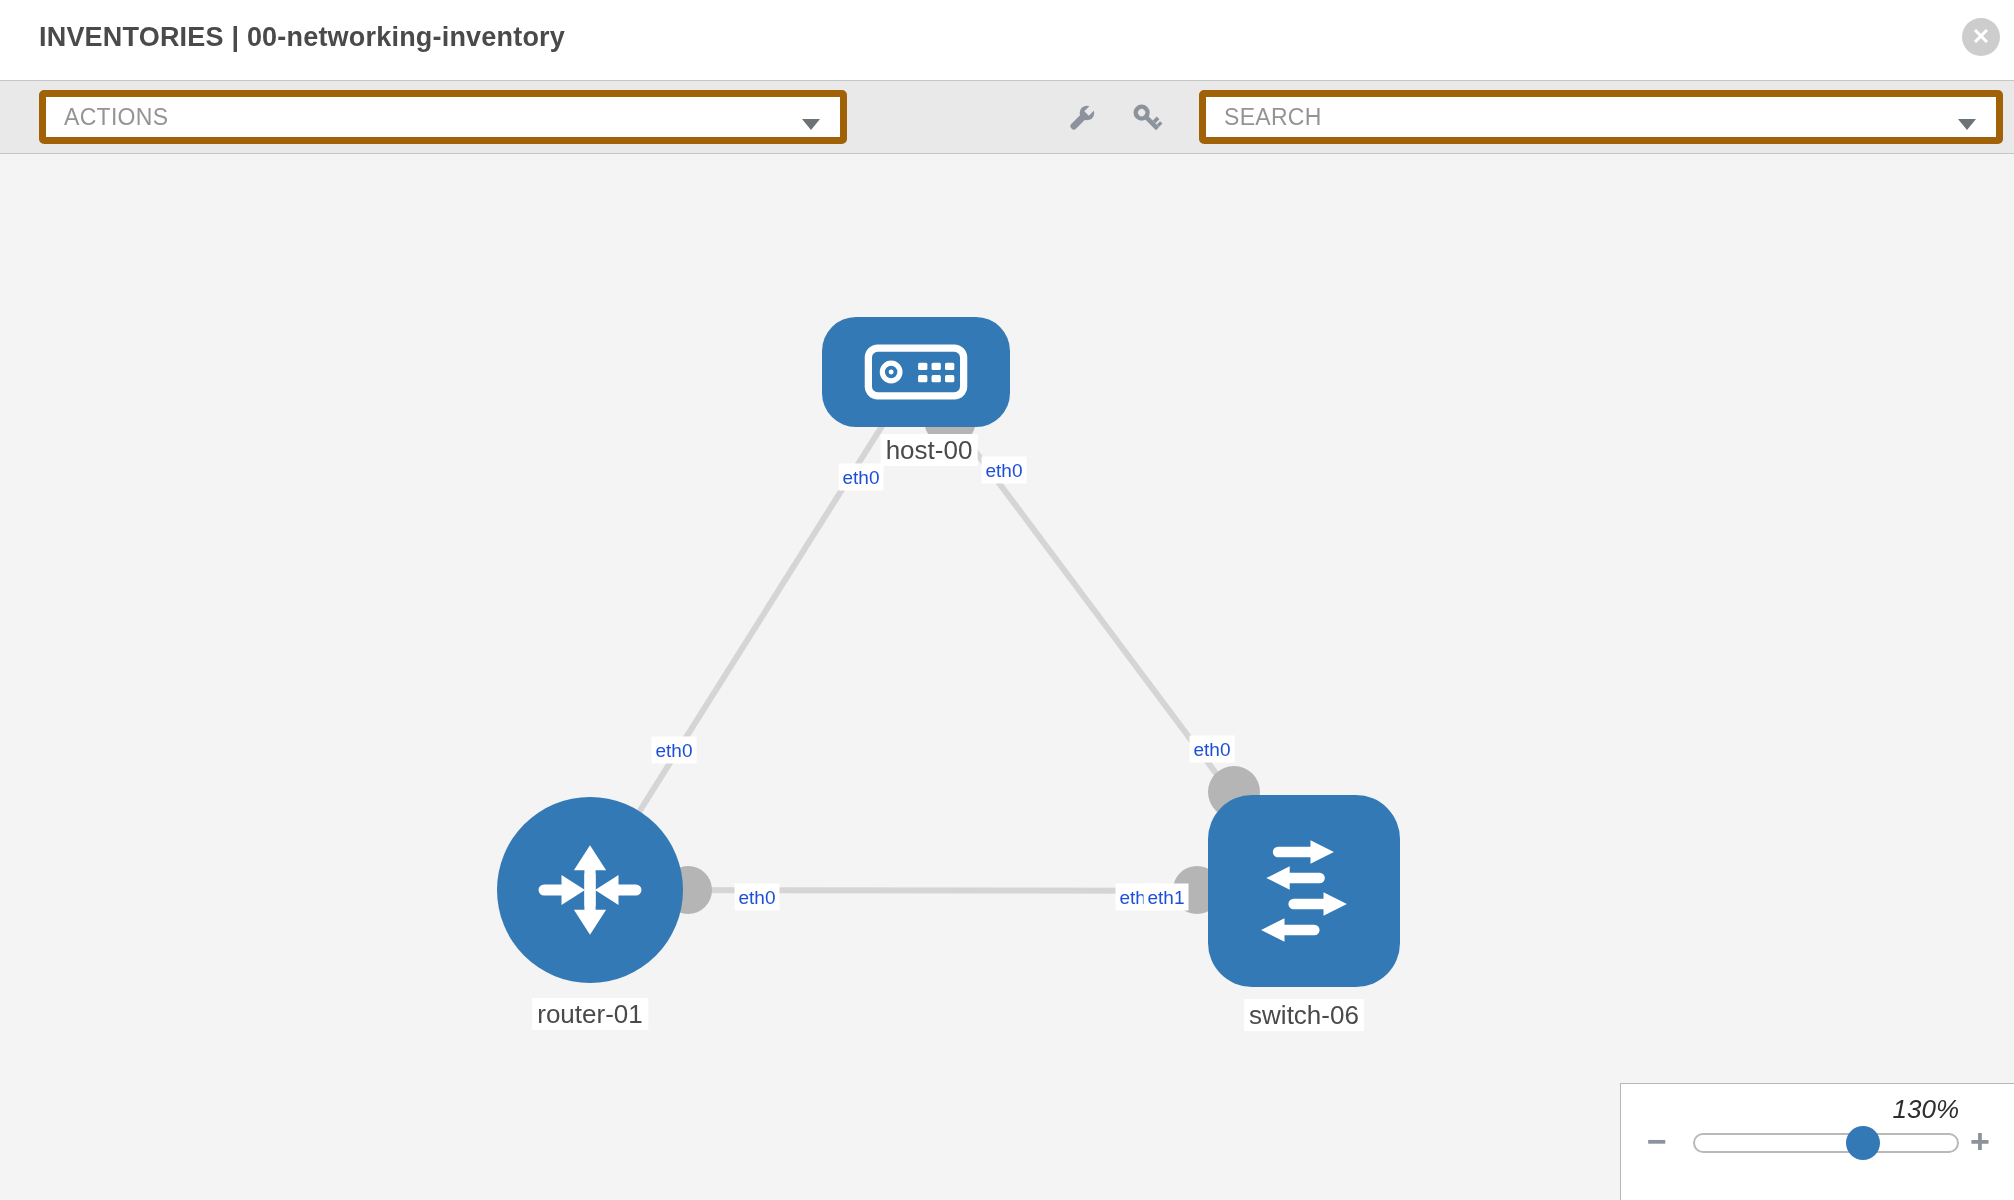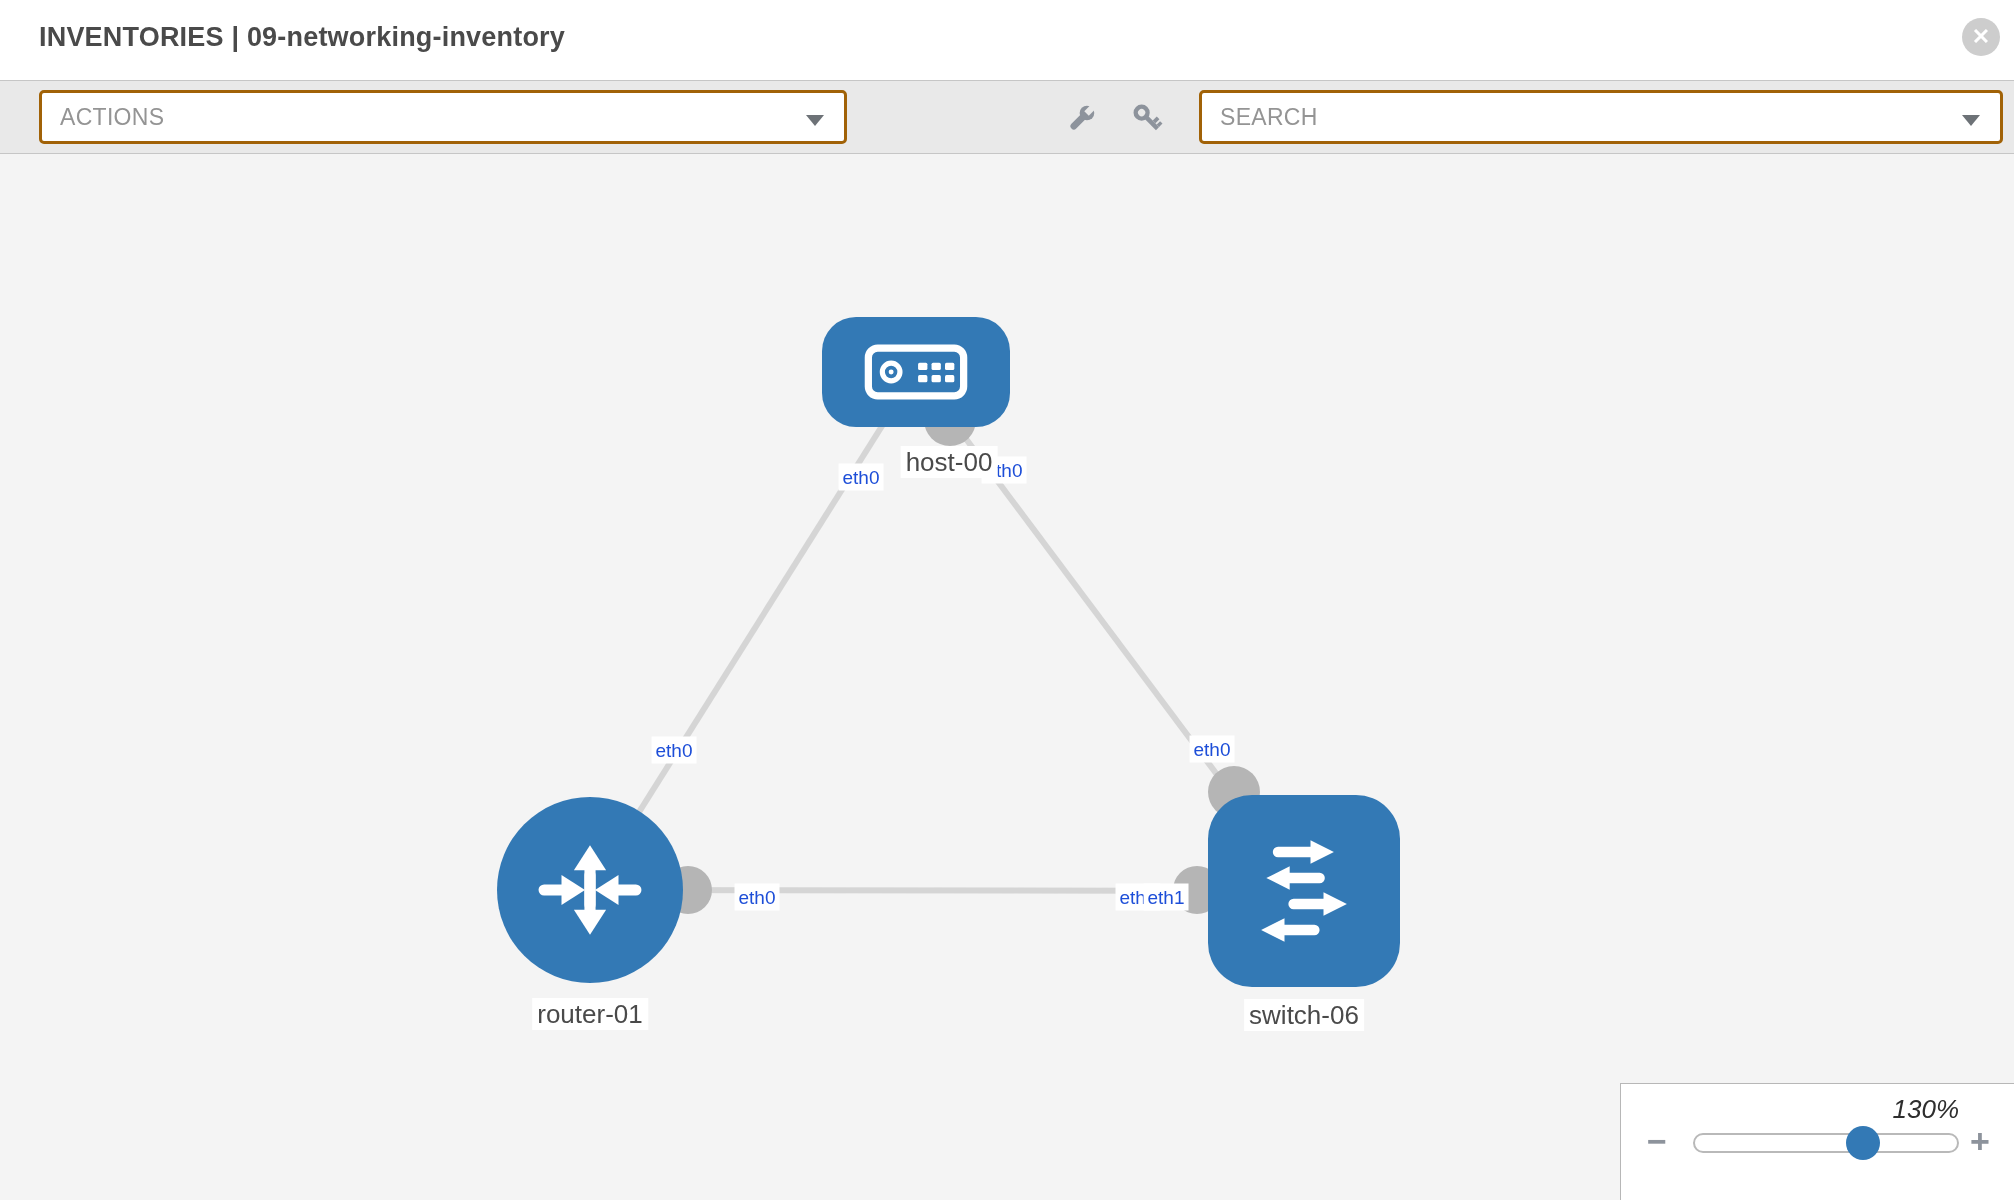--- a/index.html
+++ b/index.html
@@ -9,21 +9,21 @@
   
   .header { position: absolute; left: 0; top: 0; width: 2014px; height: 80px; background: #ffffff; }
   .page-title { position: absolute; left: 39px; top: 22px; font-size: 27px; font-weight: 700; color: #4a4a4a; letter-spacing: 0.2px; }
   .close-btn { position: absolute; right: 14px; top: 18px; width: 38px; height: 38px; border-radius: 50%;
                background: #cdcdcd; color: #ffffff; font-size: 22px; font-weight: 700;
                display: flex; align-items: center; justify-content: center; cursor: pointer; }
 
   
   .toolbar { position: absolute; left: 0; top: 80px; width: 2014px; height: 74px; background: #e9e9e9;
              border-top: 1px solid #c6c6c6; border-bottom: 1px solid #c6c6c6; }
-  .combo { position: absolute; top: 9px; height: 54px; background: #ffffff; border: 3px solid #a16207;
+  .combo { position: absolute; top: 9px; height: 54px; background: #ffffff; border: 7px solid #a16207;
            border-radius: 5px; display: flex; align-items: center; cursor: pointer; }
   .combo-actions { left: 39px; width: 808px; }
   .combo-search  { left: 1199px; width: 804px; }
   .combo-label { padding-left: 18px; font-size: 23px; color: #949494; letter-spacing: 0.3px; }
   .combo input { border: none; outline: none; width: 100%; height: 100%; padding-left: 18px;
                  font-size: 23px; color: #555; background: transparent; font-family: "Liberation Sans", sans-serif; }
   .combo input::placeholder { color: #949494; opacity: 1; letter-spacing: 0.3px; }
   .caret { position: absolute; right: 20px; top: 22px; width: 0; height: 0;
            border-left: 9px solid transparent; border-right: 9px solid transparent; border-top: 11px solid #6d7277; }
   .tool-icon-btn { position: absolute; top: 20px; width: 36px; height: 36px; cursor: pointer; }
@@ -55,21 +55,21 @@
   .zoom-plus  { left: 349px; }
   .zoom-track { position: absolute; left: 72px; top: 49px; width: 266px; height: 20px; background: #ffffff;
                 border: 2px solid #b9b9b9; border-radius: 10px; cursor: pointer; }
   .zoom-handle { position: absolute; left: 225px; top: 42px; width: 34px; height: 34px; border-radius: 50%;
                  background: #3379b5; cursor: grab; }
 </style>
 </head>
 <body>
 
 <div class="header">
-  <div class="page-title">INVENTORIES | 09-networking-inventory</div>
+  <div class="page-title">INVENTORIES | 00-networking-inventory</div>
   <div class="close-btn">
     <span>✕</span>
   </div>
 </div>
 
 <div class="toolbar">
   <div class="combo combo-actions">
     <span class="combo-label">ACTIONS</span>
     <span class="caret"></span>
   </div>
@@ -159,21 +159,21 @@
   </div>
 
   <span class="chip" style="left:861px; top:323px;">eth0</span>
   <span class="chip" style="left:1004px; top:316px;">eth0</span>
   <span class="chip" style="left:674px; top:596px;">eth0</span>
   <span class="chip" style="left:1212px; top:595px;">eth0</span>
   <span class="chip" style="left:757px; top:743px;">eth0</span>
   <span class="chip" style="left:1138px; top:743px;">eth1</span>
   <span class="chip" style="left:1166px; top:743px;">eth1</span>
 
-  <span class="node-label" style="left:929px; top:308px;margin-left:20px;">host-00</span>
+  <span class="node-label" style="left:929px; top:296px;">host-00</span>
   <span class="node-label" style="left:590px; top:860px;">router-01</span>
   <span class="node-label" style="left:1304px; top:861px;">switch-06</span>
 
   <div class="zoom-panel">
     <div class="zoom-percent">130%</div>
     <div class="zoom-minus">−</div>
     <div class="zoom-track"></div>
     <div class="zoom-handle"></div>
     <div class="zoom-plus">+</div>
   </div>

